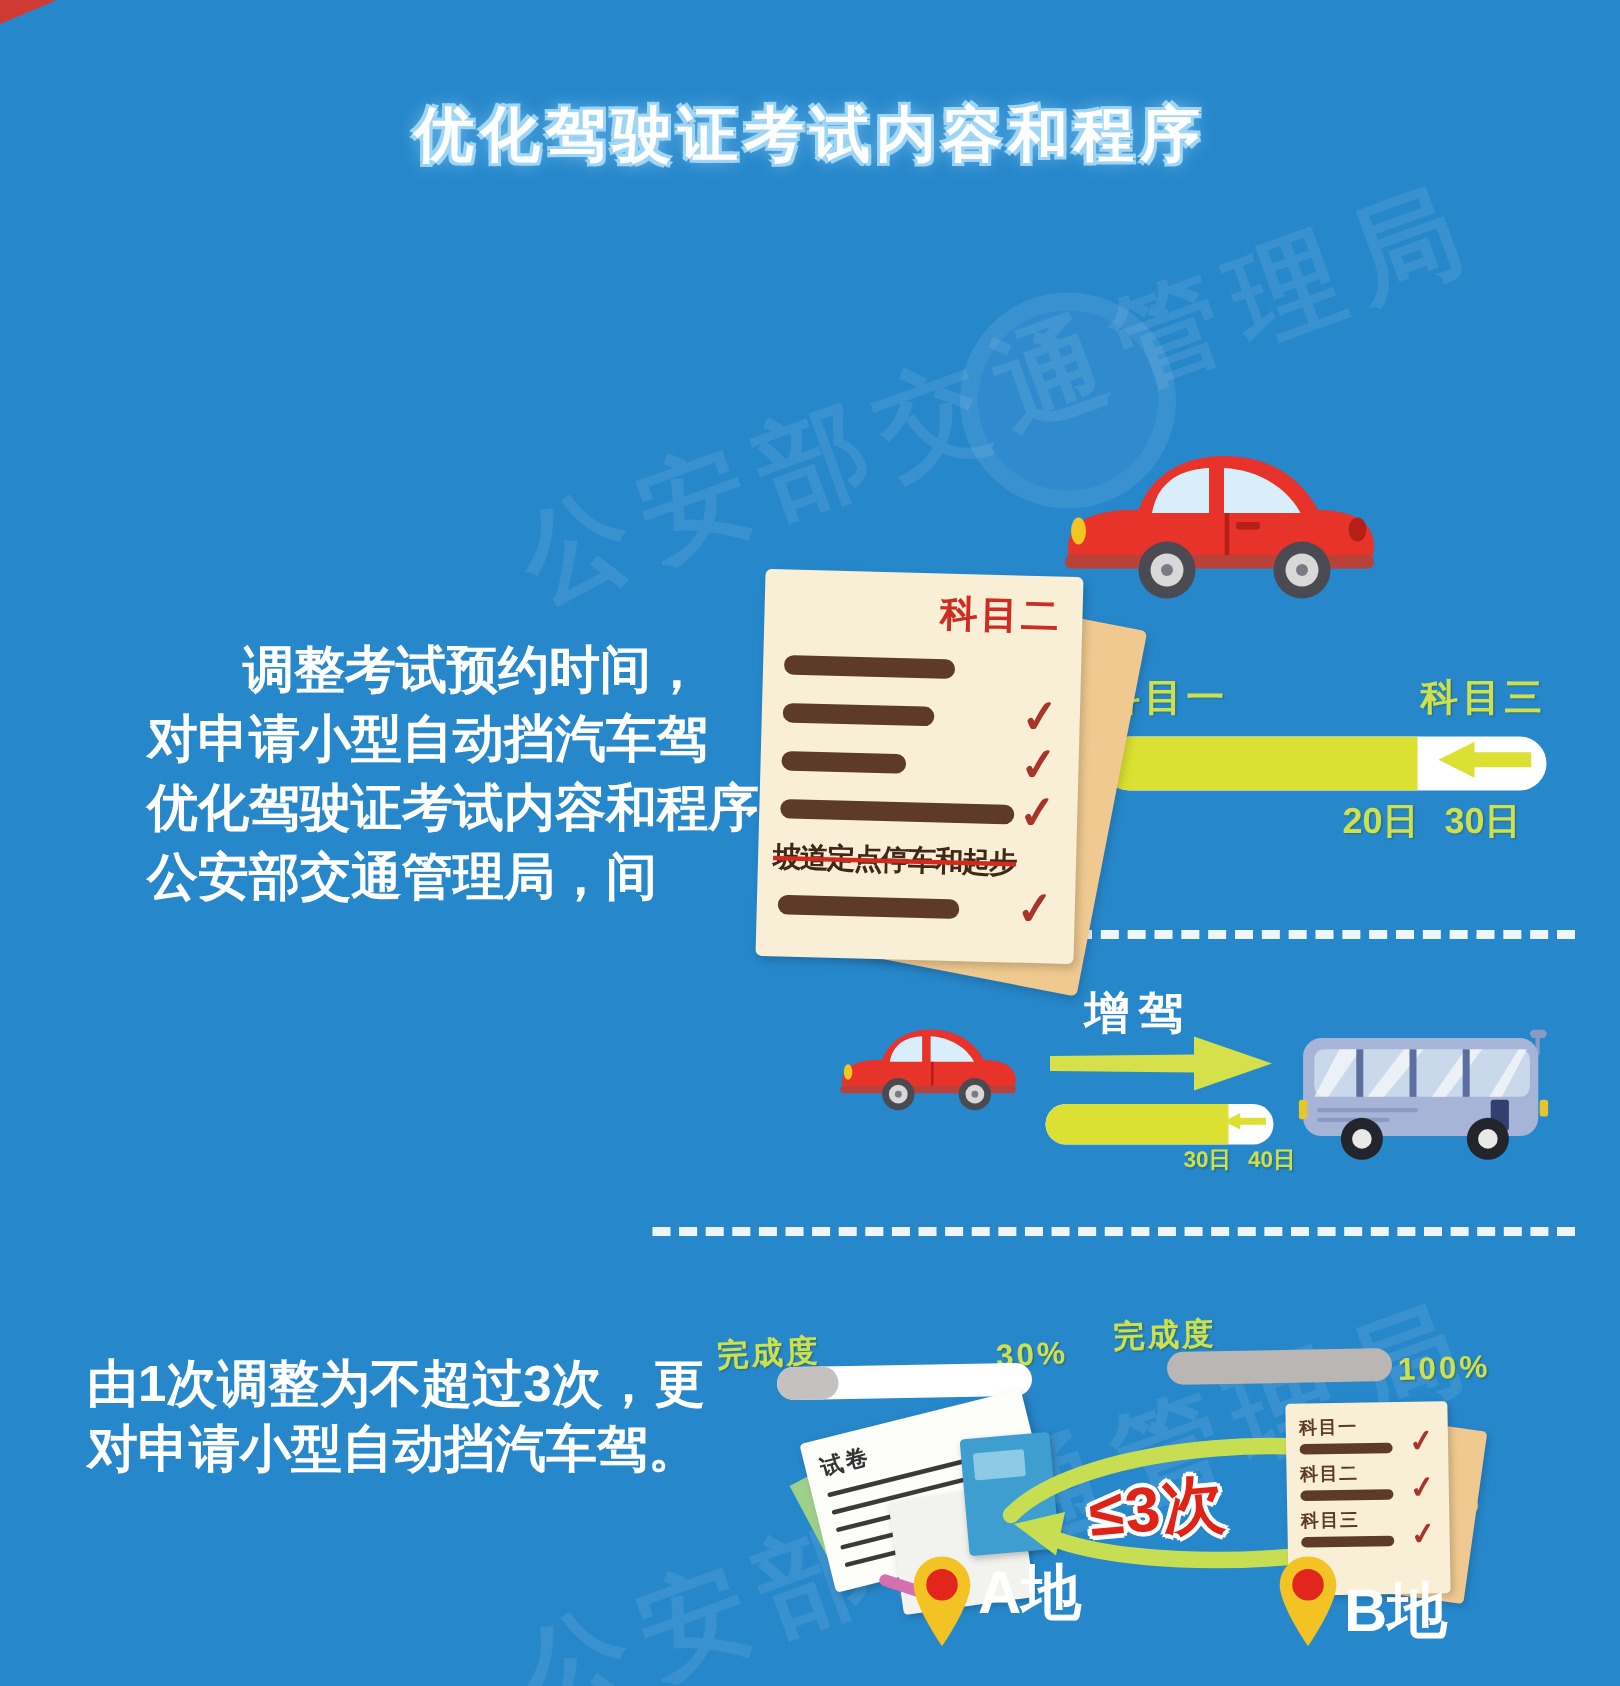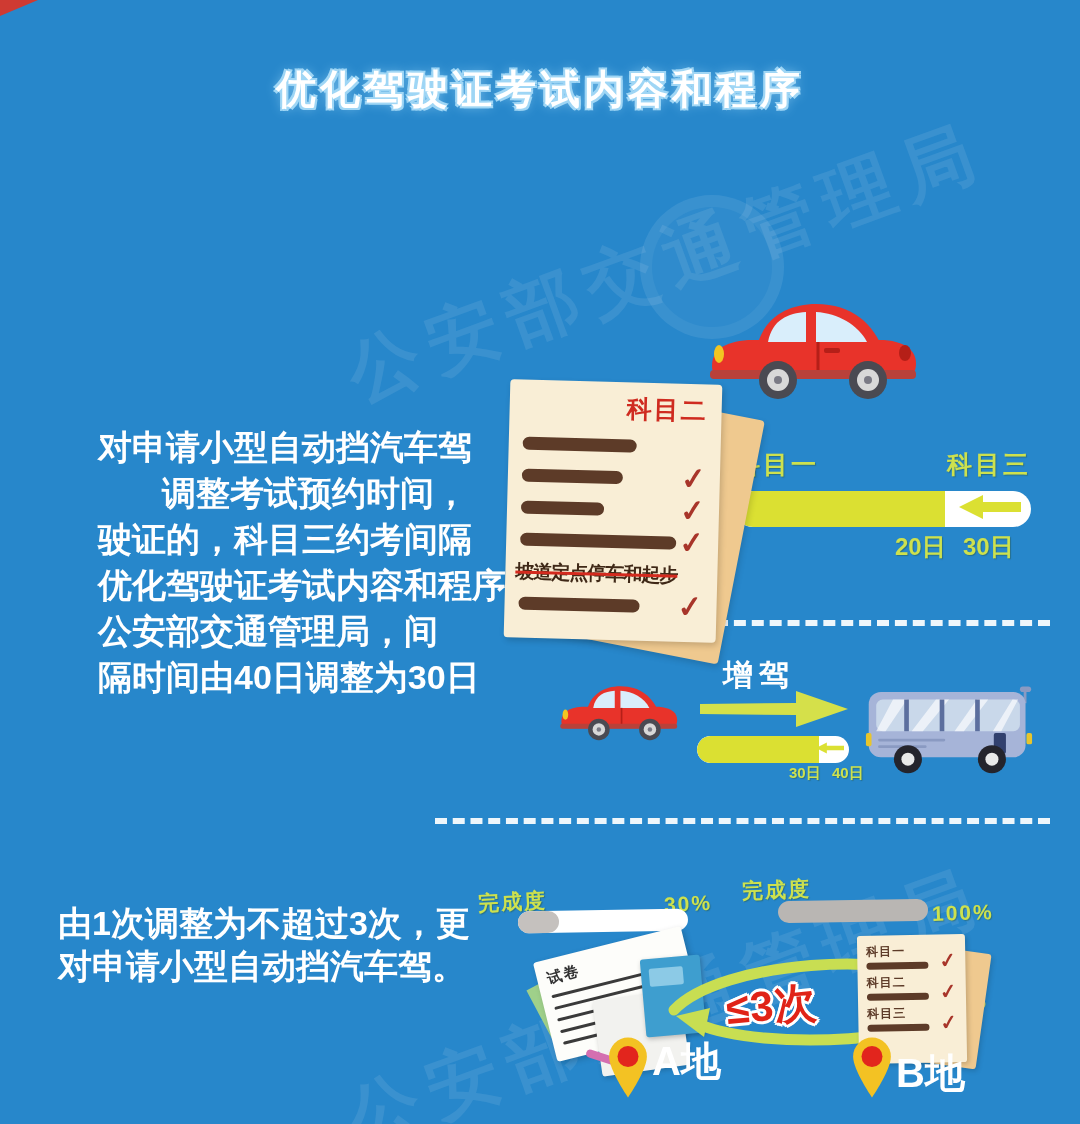--- a/index.html
+++ b/index.html
@@ -267,26 +267,24 @@
     </div>
     <div class="days-row">
       <span class="day day-20">20日</span>
       <span class="day day-30">30日</span>
     </div>
   </div>
 
   <div class="divider divider1"></div>
 
   <div class="para para2">
+    <div class="ln indent">调整考试预约时间，</div>
     <div class="ln">对申请小型自动挡汽车驾</div>
-    <div class="ln indent">调整考试预约时间，</div>
-    <div class="ln">驶证的，科目三约考间隔</div>
     <div class="ln">优化驾驶证考试内容和程序</div>
     <div class="ln">公安部交通管理局，间</div>
-    <div class="ln">隔时间由40日调整为30日</div>
   </div>
 
   <div class="car-icon-small">
     <svg width="122" height="66" viewBox="0 0 215 115">
       <path d="M50,62 C55,28 82,14 110,14 C146,14 168,34 178,62 Z" fill="#e8332a"></path>
       <path d="M6,76 C6,60 18,52 42,50 L178,50 C202,52 210,62 210,74 C210,84 204,88 194,88 L22,88 C10,88 6,84 6,76 Z" fill="#e8332a"></path>
       <path d="M62,52 C66,30 82,23 100,22 L100,52 Z" fill="#d9eefb"></path>
       <path d="M110,22 C132,23 152,35 161,52 L110,52 Z" fill="#d9eefb"></path>
       <rect x="4" y="80" width="206" height="9" rx="4" fill="#b9413a"></rect>
       <path d="M112,52 L112,80" stroke="#b51f18" stroke-width="3"></path>

